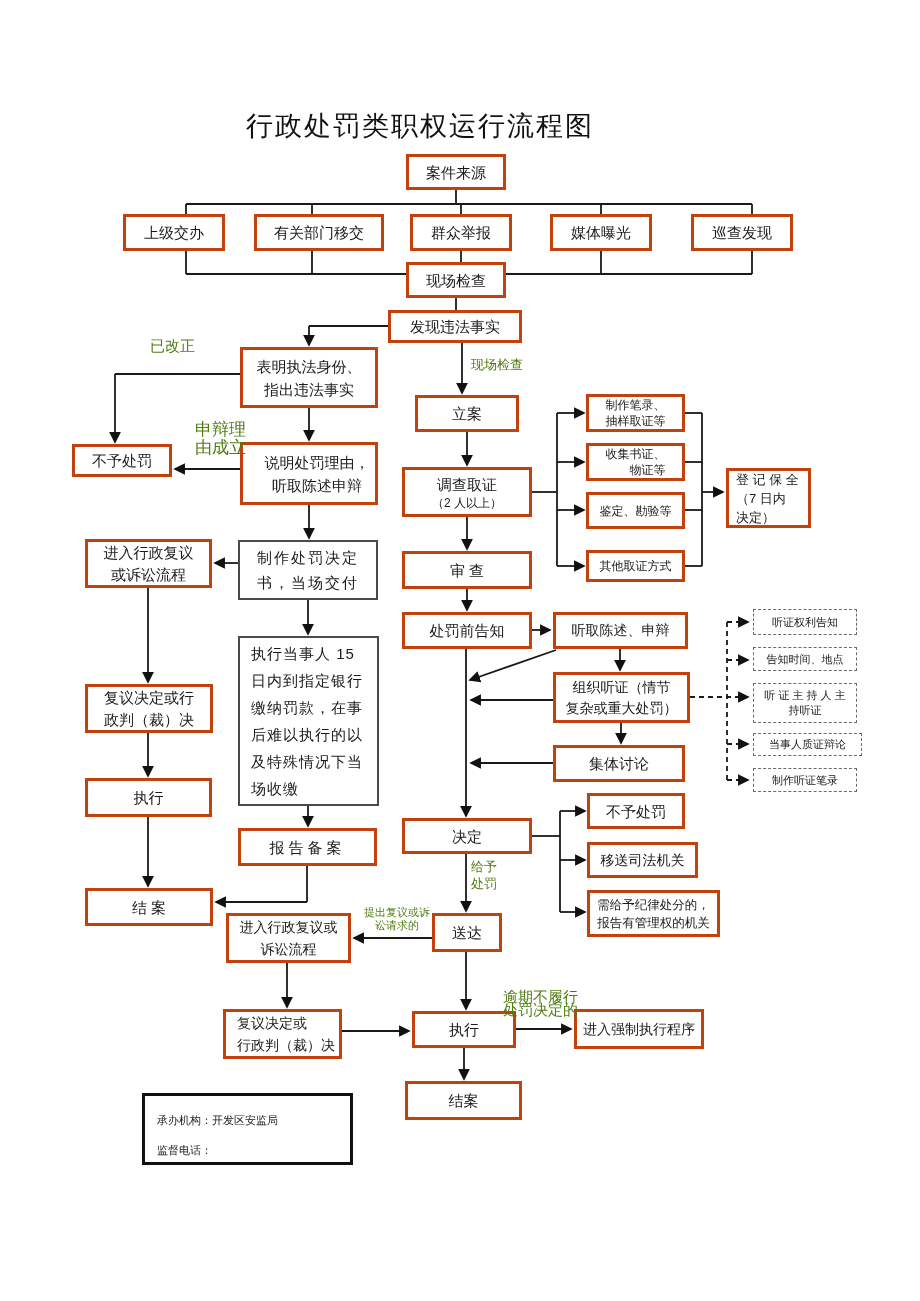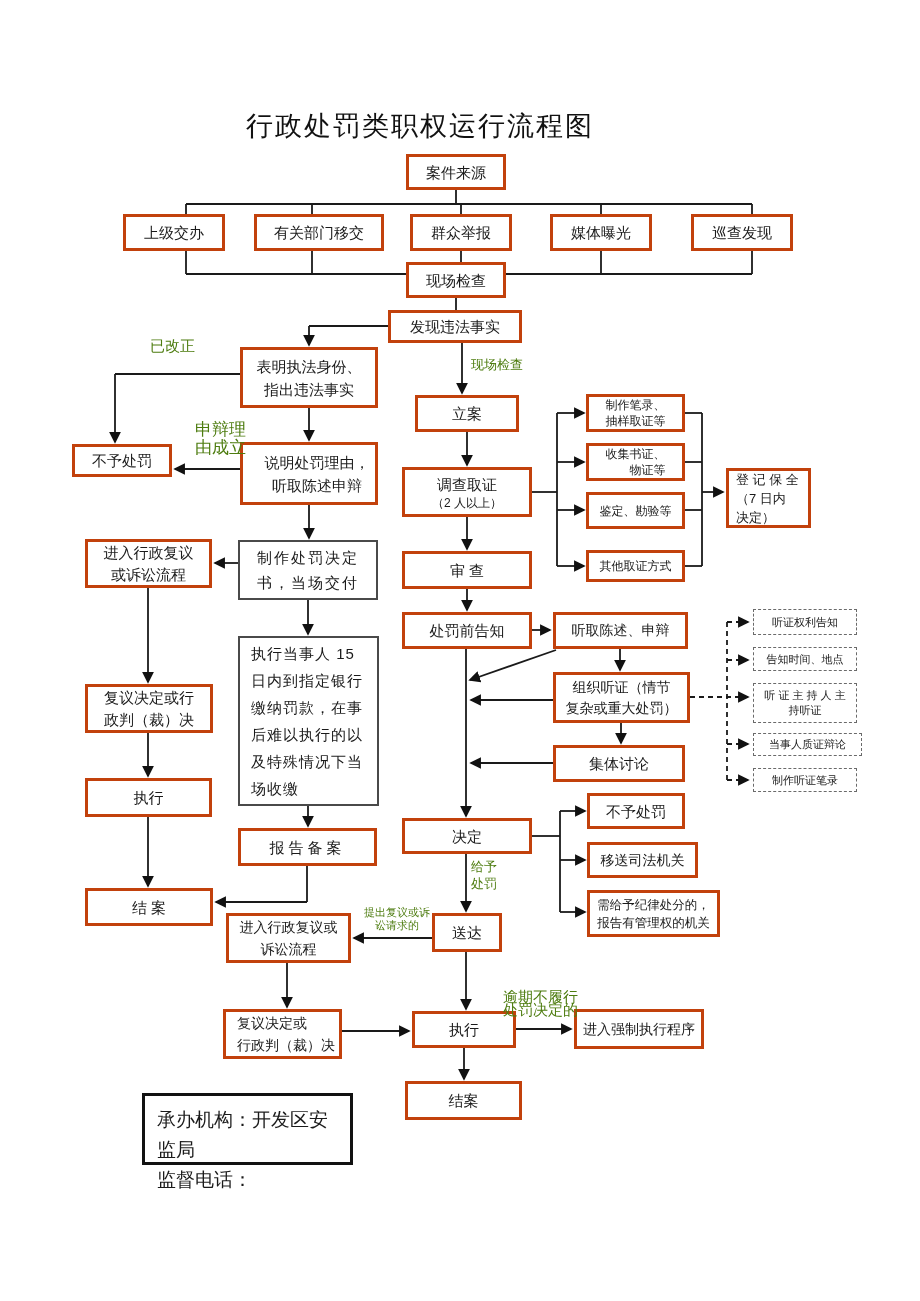--- a/index.html
+++ b/index.html
@@ -9,21 +9,21 @@
   .box{position:absolute;z-index:2;background:#ffffff;border:3px solid #c2410c;
        display:flex;align-items:center;justify-content:center;text-align:center;
        white-space:pre-line;font-size:15px;line-height:23px;box-sizing:border-box;}
   .box.thick{border-width:2px;border-color:#4a4a4a;}
   .box.dashed{border:1px dashed #6a6a6a;font-size:11px;line-height:15px;}
   .box.small{font-size:12px;line-height:16px;text-align:right;}
   .box.f14{font-size:14px;line-height:21px;}
   .box.f13{font-size:13px;line-height:19px;}
   .box.f125{font-size:12.5px;line-height:18px;}
   .box.leftal{justify-content:flex-start;text-align:left;}
-  .box.agency{border:3px solid #111;font-size:19px;line-height:30px;
+  .box.agency{border:3px solid #111;font-size:11px;line-height:30px;
               justify-content:flex-start;align-items:flex-start;text-align:left;padding:9px 8px 0 12px;}
   .box .sub{font-size:12px;line-height:15px;}
   .flabel{position:absolute;z-index:3;white-space:pre-line;color:#4d7c0f;}
   #title{position:absolute;left:150px;top:108px;width:540px;text-align:center;
          font-size:27px;letter-spacing:2px;color:#111;z-index:3;}
 </style>
 </head>
 <body>
 
 <div id="canvas">

